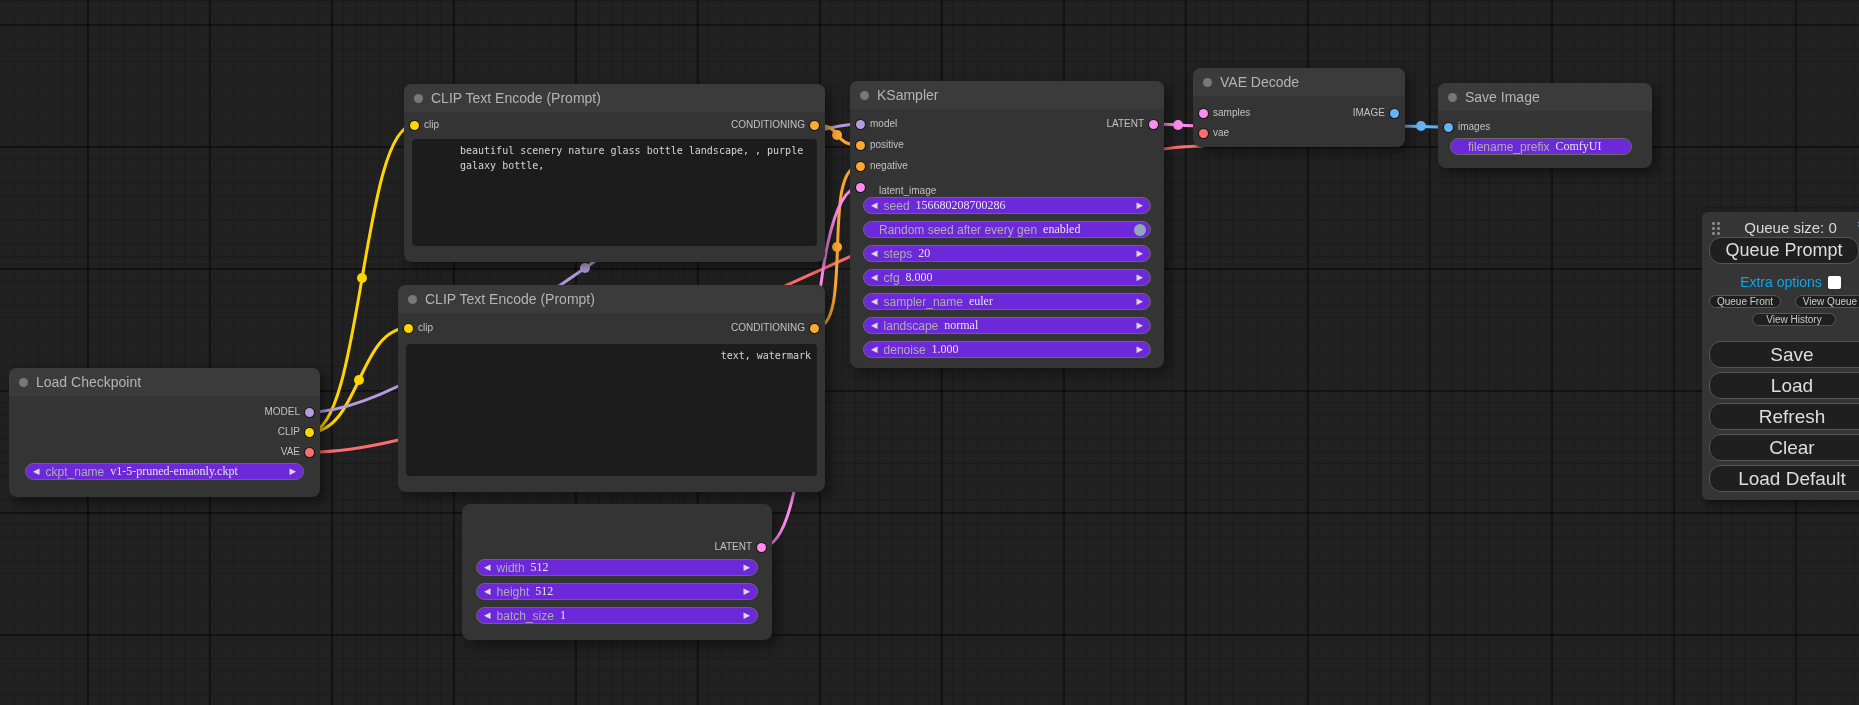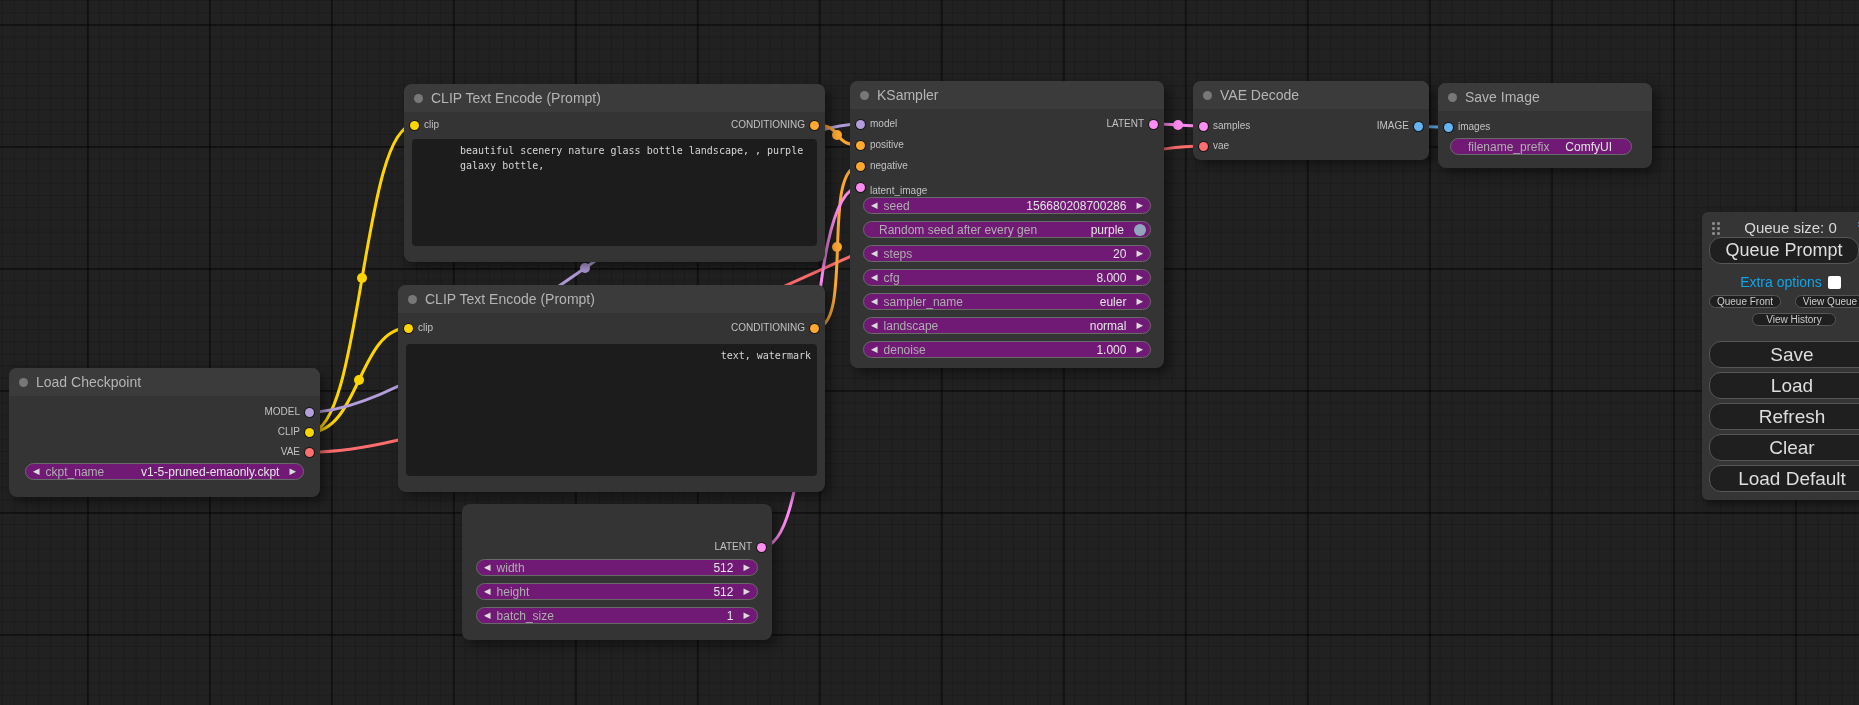--- a/index.html
+++ b/index.html
@@ -40,27 +40,27 @@
     position:absolute;font-size:10px;color:#c2c2c2;white-space:nowrap;line-height:14px;
   }
   .slot-label.in{left:20px;}
   .slot-label.out{right:20px;text-align:right;}
   .prompt{
     position:absolute;background:#1c1c1c;border-radius:4px;
     color:#d6d6d6;font-family:"DejaVu Sans Mono",monospace;font-size:10px;line-height:15px;
     padding:4px 6px;white-space:pre-wrap;overflow:hidden;
   }
   .widget{
-    position:absolute;height:17px;background:#701a75;border:1px solid #696969;
+    position:absolute;height:17px;background:#6d28d9;border:1px solid #696969;
     border-radius:10px;display:flex;align-items:center;font-size:12px;
     padding:0 7px;box-sizing:border-box;gap:6px;
   }
   .warr{color:#dcdcdc;font-size:8.5px;line-height:15px;}
   .wlabel{color:#aeaeae;white-space:nowrap;}
-  .wvalue{flex:1;text-align:right;color:#e4e4e4;white-space:nowrap;padding-right:4px;}
+  .wvalue{flex:1;color:#e4e4e4;white-space:nowrap;padding-right:4px;font-family:Liberation Serif, serif;}
   .wknob{width:12px;height:12px;border-radius:50%;flex:0 0 auto;margin-right:-3px;}
   
   #menu{
     position:absolute;left:1673px;top:212px;width:177px;height:288px;z-index:3;
     background:#353535;border-radius:6px;box-shadow:4px 4px 10px rgba(0,0,0,0.5);margin-left:29px;
   }
   #menu .hdr-title{
     position:absolute;left:0;right:0;top:7px;text-align:center;color:#d8d8d8;font-size:15px;
   }
   .drag-handle{
@@ -178,33 +178,33 @@
       <span class="collapse-dot"></span>
       <span class="t">KSampler</span>
     </div>
     <span class="slot-dot in" style="top: 38.5px; background: rgb(179, 157, 219);"></span>
     <span class="slot-label in" style="top:36px;">model</span>
     <span class="slot-dot in" style="top: 59.5px; background: rgb(255, 169, 49);"></span>
     <span class="slot-label in" style="top:57px;">positive</span>
     <span class="slot-dot in" style="top: 80.5px; background: rgb(255, 169, 49);"></span>
     <span class="slot-label in" style="top:78px;">negative</span>
     <span class="slot-dot in" style="top: 101.5px; background: rgb(255, 140, 240);"></span>
-    <span class="slot-label in" style="top:103px;">latent_image</span>
+    <span class="slot-label in" style="top:103px;margin-left:9px;">latent_image</span>
     <span class="slot-label out" style="top:36px;">LATENT</span>
     <span class="slot-dot out" style="top: 38.5px; background: rgb(255, 140, 240);"></span>
 
     <div class="widget" style="left:13px;right:13px;top:116px;">
       <span class="warr">◀</span>
       <span class="wlabel">seed</span>
       <span class="wvalue">156680208700286</span>
       <span class="warr">▶</span>
     </div>
     <div class="widget" style="left:13px;right:13px;top:140px;">
       <span class="wlabel" style="margin-left:8px;">Random seed after every gen</span>
-      <span class="wvalue">purple</span>
+      <span class="wvalue">enabled</span>
       <span class="wknob" style="background: rgb(147, 165, 188);"></span>
     </div>
     <div class="widget" style="left:13px;right:13px;top:164px;">
       <span class="warr">◀</span>
       <span class="wlabel">steps</span>
       <span class="wvalue">20</span>
       <span class="warr">▶</span>
     </div>
     <div class="widget" style="left:13px;right:13px;top:188px;">
       <span class="warr">◀</span>
@@ -225,21 +225,21 @@
       <span class="warr">▶</span>
     </div>
     <div class="widget" style="left:13px;right:13px;top:260px;">
       <span class="warr">◀</span>
       <span class="wlabel">denoise</span>
       <span class="wvalue">1.000</span>
       <span class="warr">▶</span>
     </div>
   </div>
 
-  <div class="node" style="left:1193px;top:81px;width:236px;height:79px;">
+  <div class="node" style="left:1193px;top:68px;width:212px;height:79px;">
     <div class="node-title">
       <span class="collapse-dot"></span>
       <span class="t">VAE Decode</span>
     </div>
     <span class="slot-dot in" style="top: 40.5px; background: rgb(255, 140, 240);"></span>
     <span class="slot-label in" style="top:38px;">samples</span>
     <span class="slot-dot in" style="top: 60.5px; background: rgb(255, 110, 110);"></span>
     <span class="slot-label in" style="top:58px;">vae</span>
     <span class="slot-label out" style="top:38px;">IMAGE</span>
     <span class="slot-dot out" style="top: 40.5px; background: rgb(100, 181, 246);"></span>

